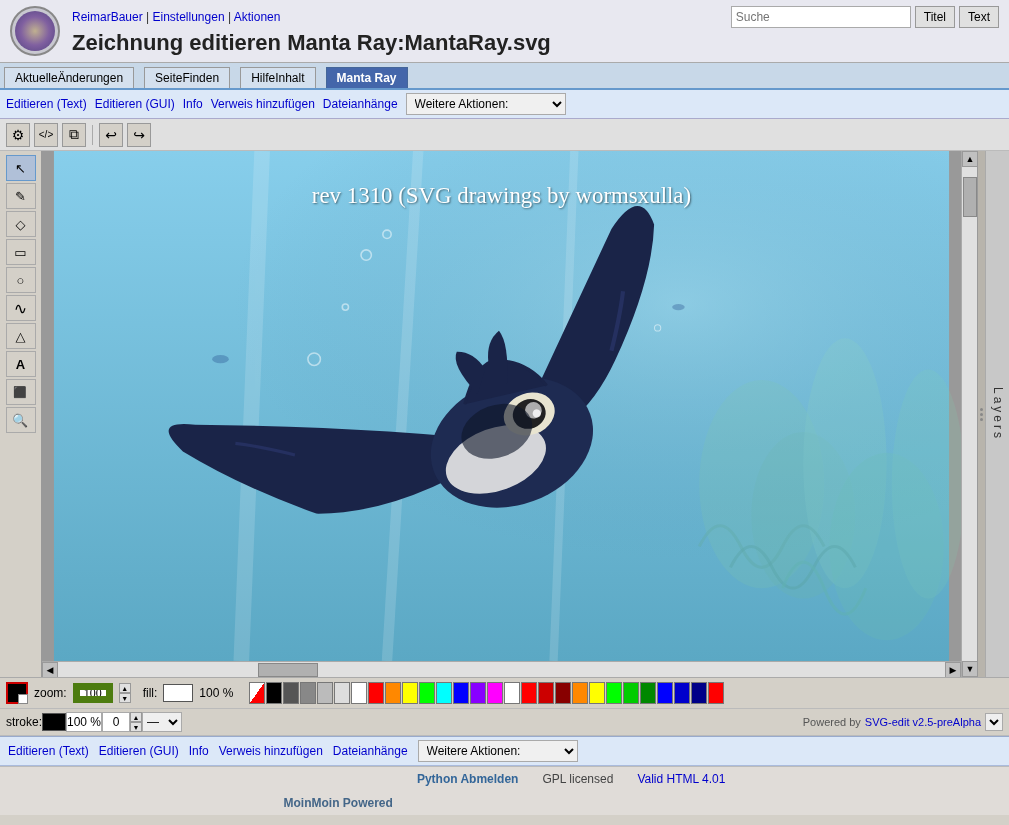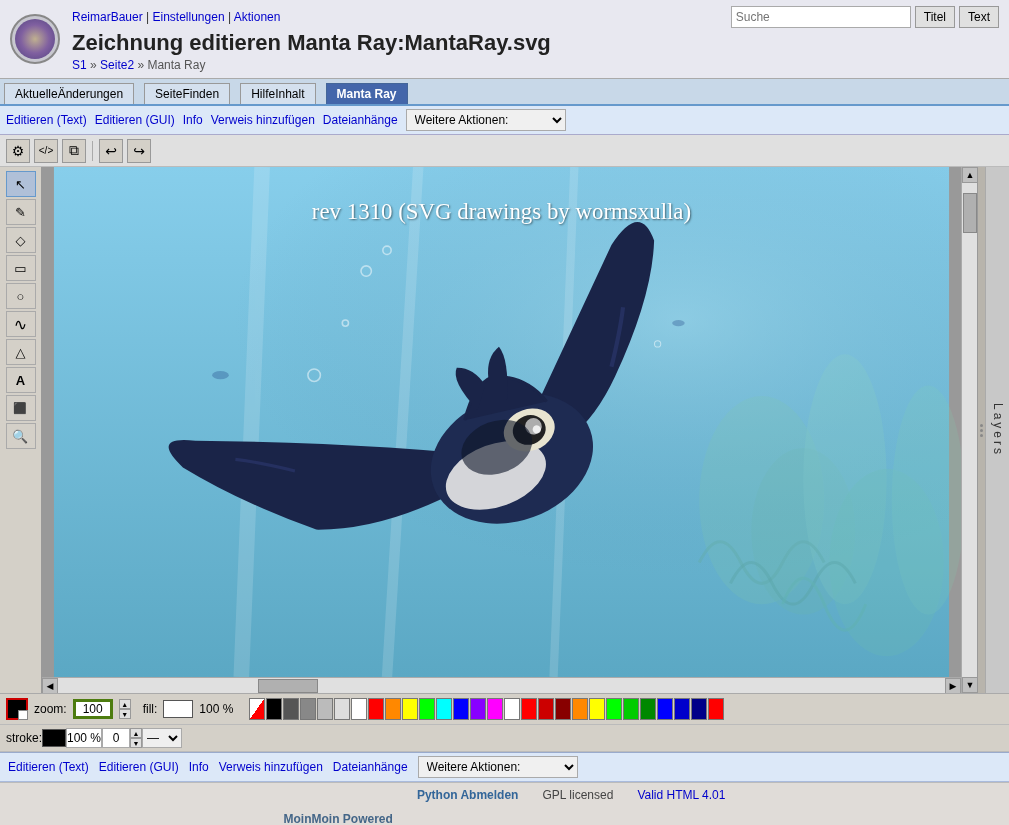--- a/index.html
+++ b/index.html
@@ -50,21 +50,21 @@
     .canvas-image { width: 100%; height: 100%; }
 
     .right-scrollbar { width: 16px; background: #d4d0c8; border-left: 1px solid #aaa; display: flex; flex-direction: column; }
     .scrollbar-btn { width: 16px; height: 16px; background: #c0c0c0; border: 1px solid #999; display: flex; align-items: center; justify-content: center; font-size: 9px; cursor: pointer; }
     .scrollbar-track { flex: 1; background: #e0e0e0; position: relative; }
     .scrollbar-thumb { width: 14px; height: 40px; background: #b0b0b0; border: 1px solid #888; position: absolute; top: 10px; left: 1px; cursor: pointer; }
 
     .layers-panel { width: 24px; background: #c8c8c8; border-left: 1px solid #aaa; display: flex; align-items: center; justify-content: center; writing-mode: vertical-rl; font-size: 11px; cursor: pointer; color: #333; letter-spacing: 2px; }
     .h-scroll-btn { width: 16px; height: 16px; background: #c0c0c0; border: 1px solid #999; display: flex; align-items: center; justify-content: center; font-size: 9px; cursor: pointer; flex-shrink: 0; }
     .zoom-label { font-size: 12px; }
-    .zoom-input { width: 40px; height: 20px; border: 3px solid #4d7c0f; text-align: center; font-size: 12px; }
+    .zoom-input { width: 40px; height: 20px; border: 7px solid #4d7c0f; text-align: center; font-size: 12px; font-family: Liberation Serif, serif; }
     .zoom-spinner { display: flex; flex-direction: column; }
     .spin-btn { width: 12px; height: 10px; background: #e0e0e0; border: 1px solid #999; font-size: 7px; cursor: pointer; display: flex; align-items: center; justify-content: center; line-height: 1; }
     .fill-label { font-size: 12px; }
     .color-swatch { width: 30px; height: 18px; background: #fff; border: 1px solid #555; cursor: pointer; }
 
     .stroke-label { font-size: 12px; }
     .stroke-swatch { width: 24px; height: 18px; background: #000; border: 1px solid #555; cursor: pointer; }
 
     
     .second-menu-row { background: #dce8f8; border-top: 1px solid #99aacc; border-bottom: 1px solid #aabbdd; padding: 3px 8px; display: flex; align-items: center; gap: 10px; }
@@ -93,27 +93,20 @@
         <span> | </span>
         <a>Aktionen</a>
       </div>
       <div class="search-bar">
         <input type="text" class="search-input" placeholder="Suche" style="">
         <button class="search-btn">Titel</button>
         <button class="search-btn">Text</button>
       </div>
     </div>
     <div class="page-title">Zeichnung editieren Manta Ray:MantaRay.svg</div>
-    <div class="breadcrumb">
-      <a>S1</a>
-      <span> » </span>
-      <a>Seite2</a>
-      <span> » </span>
-      <span>Manta Ray</span>
-    </div>
   </div>
 </div>
 
 <div class="tabs">
   <div class="tab">AktuelleÄnderungen</div>
   <div class="tab">SeiteFinden</div>
   <div class="tab">HilfeInhalt</div>
   <div class="tab active">Manta Ray</div>
 </div>
 
@@ -328,20 +321,27 @@
   <div class="zoom-spinner">
     <div class="spin-btn">▲</div>
     <div class="spin-btn">▼</div>
   </div>
   <select style="height:20px; font-size:12px; border:1px solid #aaa; width:40px;">
     <option>—</option>
     <option>- -</option>
     <option>···</option>
   </select>
 
+  <div style="margin-left:auto; font-size:11px; color:#555; display:flex; align-items:center; gap:4px;">
+    <span>Powered by</span>
+    <a style="color:#0000cc; text-decoration:none;">SVG-edit v2.5-preAlpha</a>
+    <select style="height:18px; width:18px; font-size:10px; border:1px solid #aaa;">
+      <option>▼</option>
+    </select>
+  </div>
 </div>
 
 <div class="second-menu-row">
   <a>Editieren (Text)</a>
   <a>Editieren (GUI)</a>
   <a>Info</a>
   <a>Verweis hinzufügen</a>
   <a>Dateianhänge</a>
   <select class="mehr-select">
     <option>Weitere Aktionen:</option>

